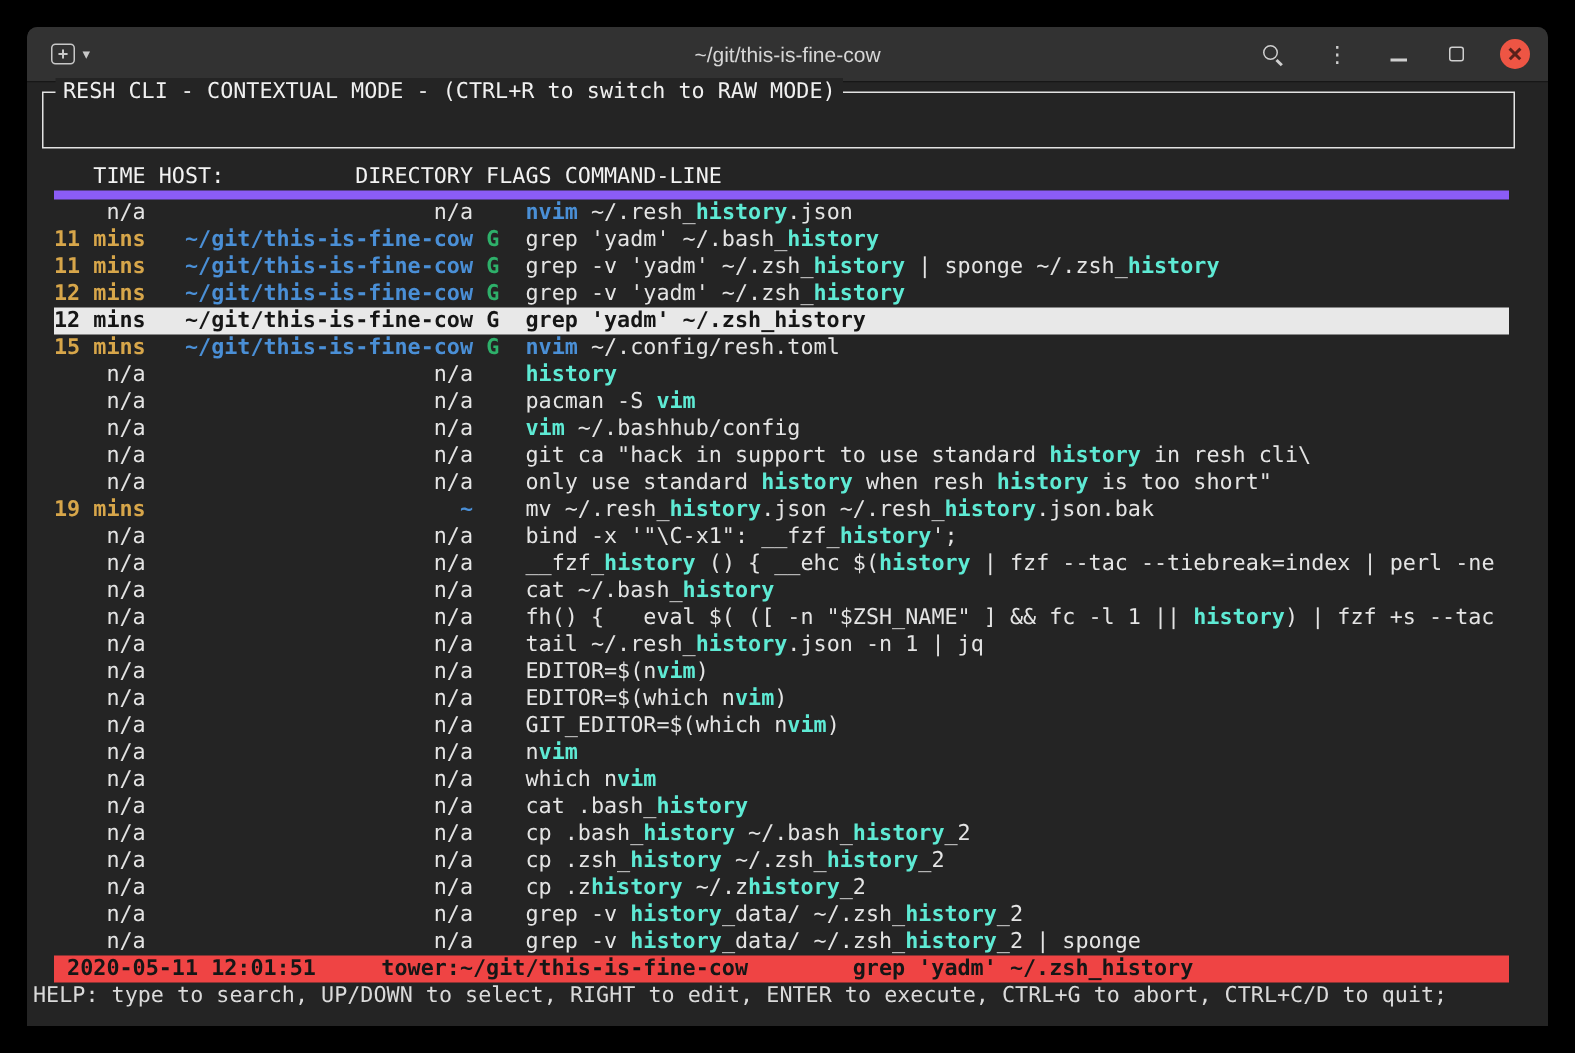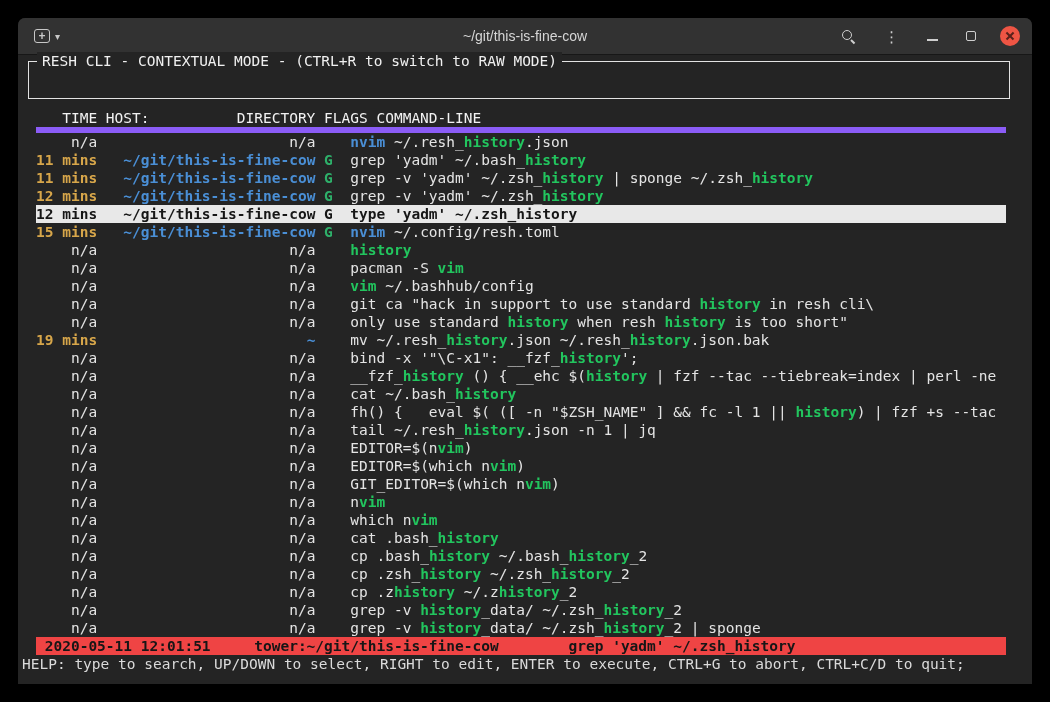--- a/index.html
+++ b/index.html
@@ -77,21 +77,21 @@
     vertical-align:text-bottom;
   }
 
   .table-header { color:#f2f2f2; border-bottom:6px solid #8b5cf6; }
 
   .row { width:100%; }
   .c-plain  { color:#e4e4e4; }
   .c-time   { color:#d7a64a; font-weight:700; }
   .c-host   { color:#4a8fd6; font-weight:700; }
   .c-flag   { color:#2eb06a; font-weight:700; }
-  .c-match  { color:#22c55e; font-weight:700; }
+  .c-match  { color:#5eead4; font-weight:700; }
   .c-vimblue{ color:#4a8fd6; font-weight:700; }
   .row.selected { background:#e8e8e8; }
   .row.selected span { color:#161616 !important; font-weight:700; }
 
   .status-bar { background:#ef4444; color:#161616; font-weight:700; width:100%; }
   .help-line  { color:#dadada; margin-left:-14px; }
 </style>
 </head>
 <body>
 
@@ -130,21 +130,21 @@
       <div class="box-title">RESH CLI - CONTEXTUAL MODE - (CTRL+R to switch to RAW MODE)</div>
     </div>
 
     <pre class="table-header">   TIME HOST:          DIRECTORY FLAGS COMMAND-LINE</pre>
 
     <div id="history-rows">
         <div class="row"><span class="c-plain">    n/a</span><span class="c-plain"> </span><span class="c-plain">                     n/a</span><span class="c-plain"> </span><span class="c-flag">   </span><span class="c-vimblue">nvim</span><span class="c-plain"> ~/.resh_</span><span class="c-match">history</span><span class="c-plain">.json</span></div>
         <div class="row"><span class="c-time">11 mins</span><span class="c-plain"> </span><span class="c-host">  ~/git/this-is-fine-cow</span><span class="c-plain"> </span><span class="c-flag">G  </span><span class="c-plain">grep 'yadm' ~/.bash_</span><span class="c-match">history</span></div>
         <div class="row"><span class="c-time">11 mins</span><span class="c-plain"> </span><span class="c-host">  ~/git/this-is-fine-cow</span><span class="c-plain"> </span><span class="c-flag">G  </span><span class="c-plain">grep -v 'yadm' ~/.zsh_</span><span class="c-match">history</span><span class="c-plain"> | sponge ~/.zsh_</span><span class="c-match">history</span></div>
         <div class="row"><span class="c-time">12 mins</span><span class="c-plain"> </span><span class="c-host">  ~/git/this-is-fine-cow</span><span class="c-plain"> </span><span class="c-flag">G  </span><span class="c-plain">grep -v 'yadm' ~/.zsh_</span><span class="c-match">history</span></div>
-        <div class="row selected"><span class="c-time">12 mins</span><span class="c-plain"> </span><span class="c-host">  ~/git/this-is-fine-cow</span><span class="c-plain"> </span><span class="c-flag">G  </span><span class="c-plain">type 'yadm' ~/.zsh_history</span></div>
+        <div class="row selected"><span class="c-time">12 mins</span><span class="c-plain"> </span><span class="c-host">  ~/git/this-is-fine-cow</span><span class="c-plain"> </span><span class="c-flag">G  </span><span class="c-plain">grep 'yadm' ~/.zsh_history</span></div>
         <div class="row"><span class="c-time">15 mins</span><span class="c-plain"> </span><span class="c-host">  ~/git/this-is-fine-cow</span><span class="c-plain"> </span><span class="c-flag">G  </span><span class="c-vimblue">nvim</span><span class="c-plain"> ~/.config/resh.toml</span></div>
         <div class="row"><span class="c-plain">    n/a</span><span class="c-plain"> </span><span class="c-plain">                     n/a</span><span class="c-plain"> </span><span class="c-flag">   </span><span class="c-match">history</span></div>
         <div class="row"><span class="c-plain">    n/a</span><span class="c-plain"> </span><span class="c-plain">                     n/a</span><span class="c-plain"> </span><span class="c-flag">   </span><span class="c-plain">pacman -S </span><span class="c-match">vim</span></div>
         <div class="row"><span class="c-plain">    n/a</span><span class="c-plain"> </span><span class="c-plain">                     n/a</span><span class="c-plain"> </span><span class="c-flag">   </span><span class="c-match">vim</span><span class="c-plain"> ~/.bashhub/config</span></div>
         <div class="row"><span class="c-plain">    n/a</span><span class="c-plain"> </span><span class="c-plain">                     n/a</span><span class="c-plain"> </span><span class="c-flag">   </span><span class="c-plain">git ca "hack in support to use standard </span><span class="c-match">history</span><span class="c-plain"> in resh cli\</span></div>
         <div class="row"><span class="c-plain">    n/a</span><span class="c-plain"> </span><span class="c-plain">                     n/a</span><span class="c-plain"> </span><span class="c-flag">   </span><span class="c-plain">only use standard </span><span class="c-match">history</span><span class="c-plain"> when resh </span><span class="c-match">history</span><span class="c-plain"> is too short"</span></div>
         <div class="row"><span class="c-time">19 mins</span><span class="c-plain"> </span><span class="c-host">                       ~</span><span class="c-plain"> </span><span class="c-flag">   </span><span class="c-plain">mv ~/.resh_</span><span class="c-match">history</span><span class="c-plain">.json ~/.resh_</span><span class="c-match">history</span><span class="c-plain">.json.bak</span></div>
         <div class="row"><span class="c-plain">    n/a</span><span class="c-plain"> </span><span class="c-plain">                     n/a</span><span class="c-plain"> </span><span class="c-flag">   </span><span class="c-plain">bind -x '"\C-x1": __fzf_</span><span class="c-match">history</span><span class="c-plain">';</span></div>
         <div class="row"><span class="c-plain">    n/a</span><span class="c-plain"> </span><span class="c-plain">                     n/a</span><span class="c-plain"> </span><span class="c-flag">   </span><span class="c-plain">__fzf_</span><span class="c-match">history</span><span class="c-plain"> () { __ehc $(</span><span class="c-match">history</span><span class="c-plain"> | fzf --tac --tiebreak=index | perl -ne</span></div>
         <div class="row"><span class="c-plain">    n/a</span><span class="c-plain"> </span><span class="c-plain">                     n/a</span><span class="c-plain"> </span><span class="c-flag">   </span><span class="c-plain">cat ~/.bash_</span><span class="c-match">history</span></div>

